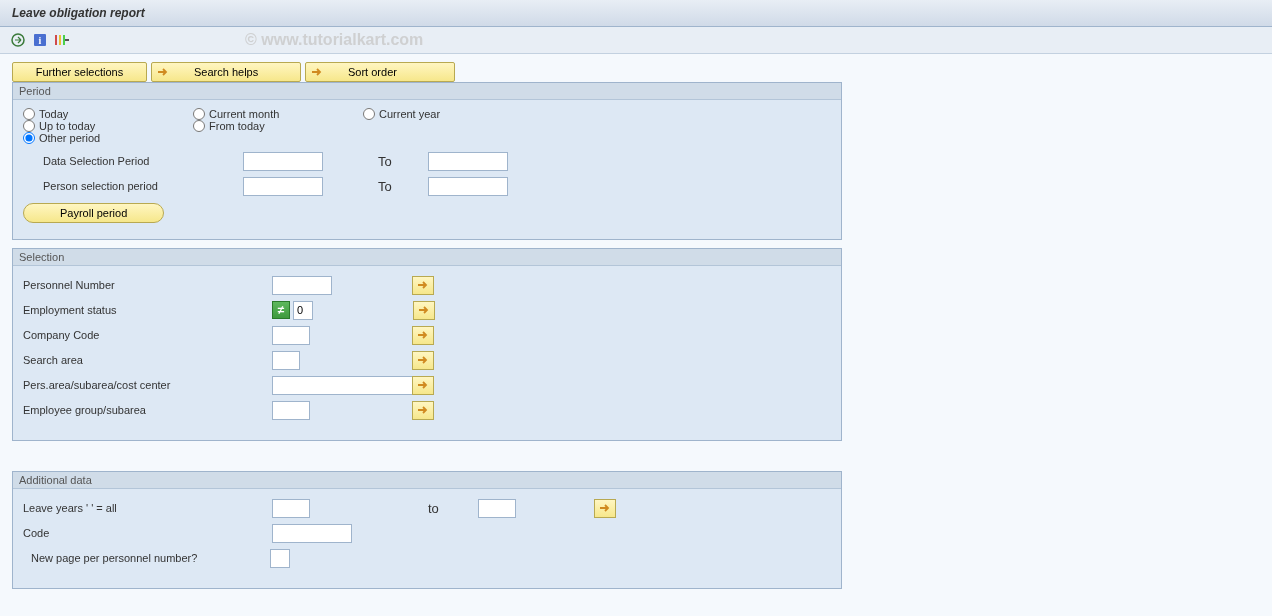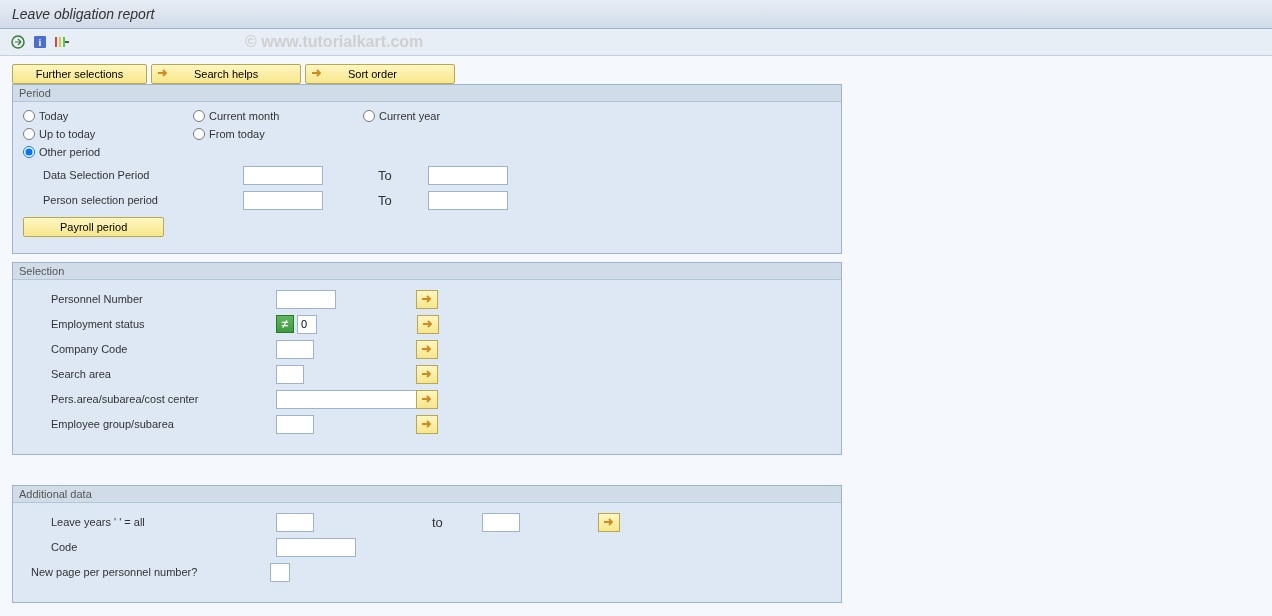--- a/index.html
+++ b/index.html
@@ -11,23 +11,23 @@
       width: 1272px;
       height: 616px;
       overflow: hidden;
     }
     .title-bar {
       background: linear-gradient(to bottom, #e8eef5, #d0dae8);
       border-bottom: 1px solid #9fb4cc;
       padding: 6px 12px;
     }
     .title-bar h1 {
-      font-size: 14px;
+      font-size: 12px;
       font-style: italic;
-      font-weight: normal;
+      font-weight: bold;
       color: #333;
     }
     .toolbar {
       display: flex;
       align-items: center;
       gap: 6px;
       padding: 5px 10px;
       background: #e8eef5;
       border-bottom: 1px solid #c3d1e0;
       position: relative;
@@ -52,21 +52,21 @@
     .content {
       padding: 8px 12px;
     }
     .top-buttons {
       display: flex;
       gap: 4px;
       margin-bottom: 0px;
     }
     .sap-button {
       display: flex;
-      align-items: flex-end;
+      align-items: center;
       justify-content: center;
       padding: 3px 10px;
       background: linear-gradient(to bottom, #fff6c1, #f6e78b);
       border: 1px solid #b8a951;
       border-radius: 2px;
       font-size: 11px;
       cursor: pointer;
       height: 20px;
       min-width: 135px;
     }
@@ -98,21 +98,21 @@
       color: #555;
       background: #d0dce8;
       border-bottom: 1px solid #b3c5d8;
     }
     .group-content {
       padding: 8px 10px;
     }
     .radio-grid {
       display: grid;
       grid-template-columns: 170px 170px 170px;
-      row-gap: 6px;
+      row-gap: 0;
       margin-bottom: 6px;
     }
     .radio-item {
       display: flex;
       align-items: center;
       gap: 4px;
       font-size: 11px;
     }
     .radio-item input[type="radio"] {
       width: 12px;
@@ -125,21 +125,21 @@
       margin-bottom: 3px;
       min-height: 22px;
     }
     .field-row.indented { padding-left: 20px; }
     .field-label {
       font-size: 11px;
       color: #333;
       width: 200px;
     }
     .field-label.short { width: 200px; }
-    .field-label.med { width: 225px; margin-left: 28px; }
+    .field-label.med { width: 249px; }
     .field-input {
       border: 1px solid #9fb4cc;
       background: #fff;
       height: 19px;
       font-size: 11px;
       padding: 0 3px;
     }
     .w80 { width: 80px; }
     .w60 { width: 60px; }
     .w40 { width: 38px; }
@@ -175,21 +175,21 @@
       font-size: 12px;
       font-weight: bold;
     }
     .payroll-btn {
       display: inline-flex;
       align-items: center;
       justify-content: center;
       padding: 3px 36px;
       background: linear-gradient(to bottom, #fff6c1, #f6e78b);
       border: 1px solid #b8a951;
-      border-radius: 2px;
+      border-radius: 10px;
       font-size: 11px;
       cursor: pointer;
       height: 20px;
       margin-top: 3px;
     }
     .sel-grid {
       display: block;
     }
     svg { display: block; }
   </style>

